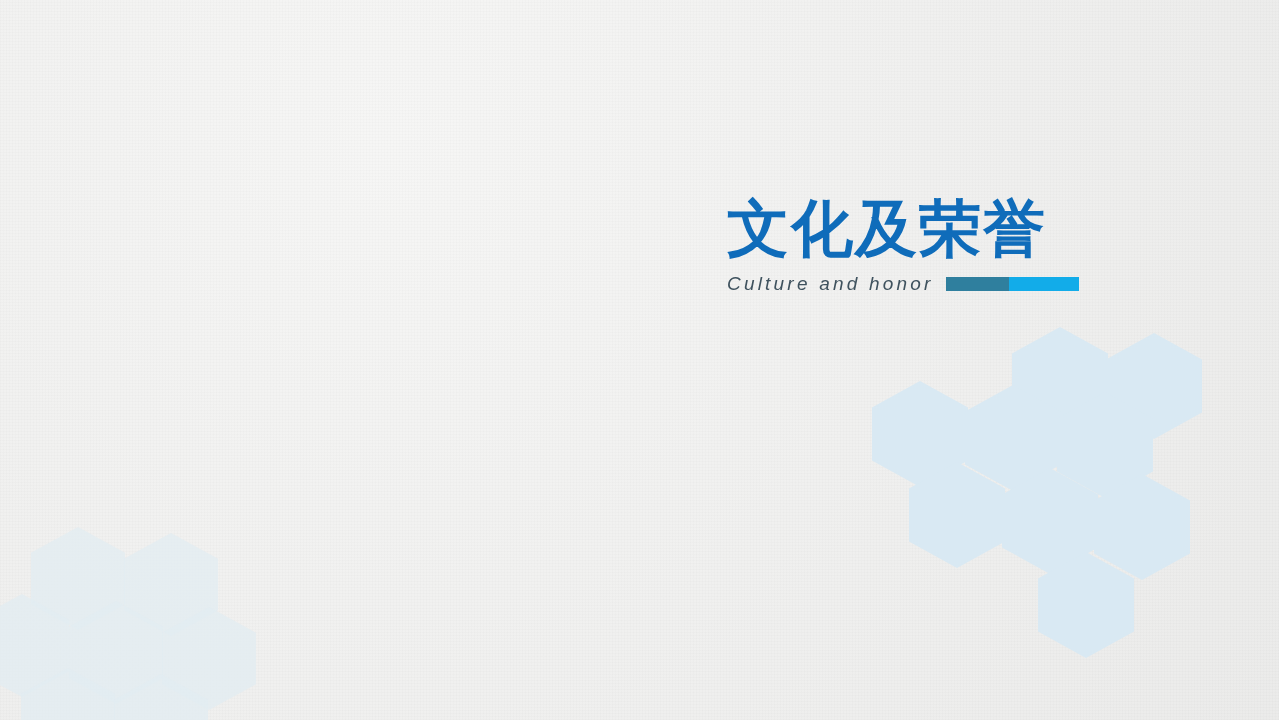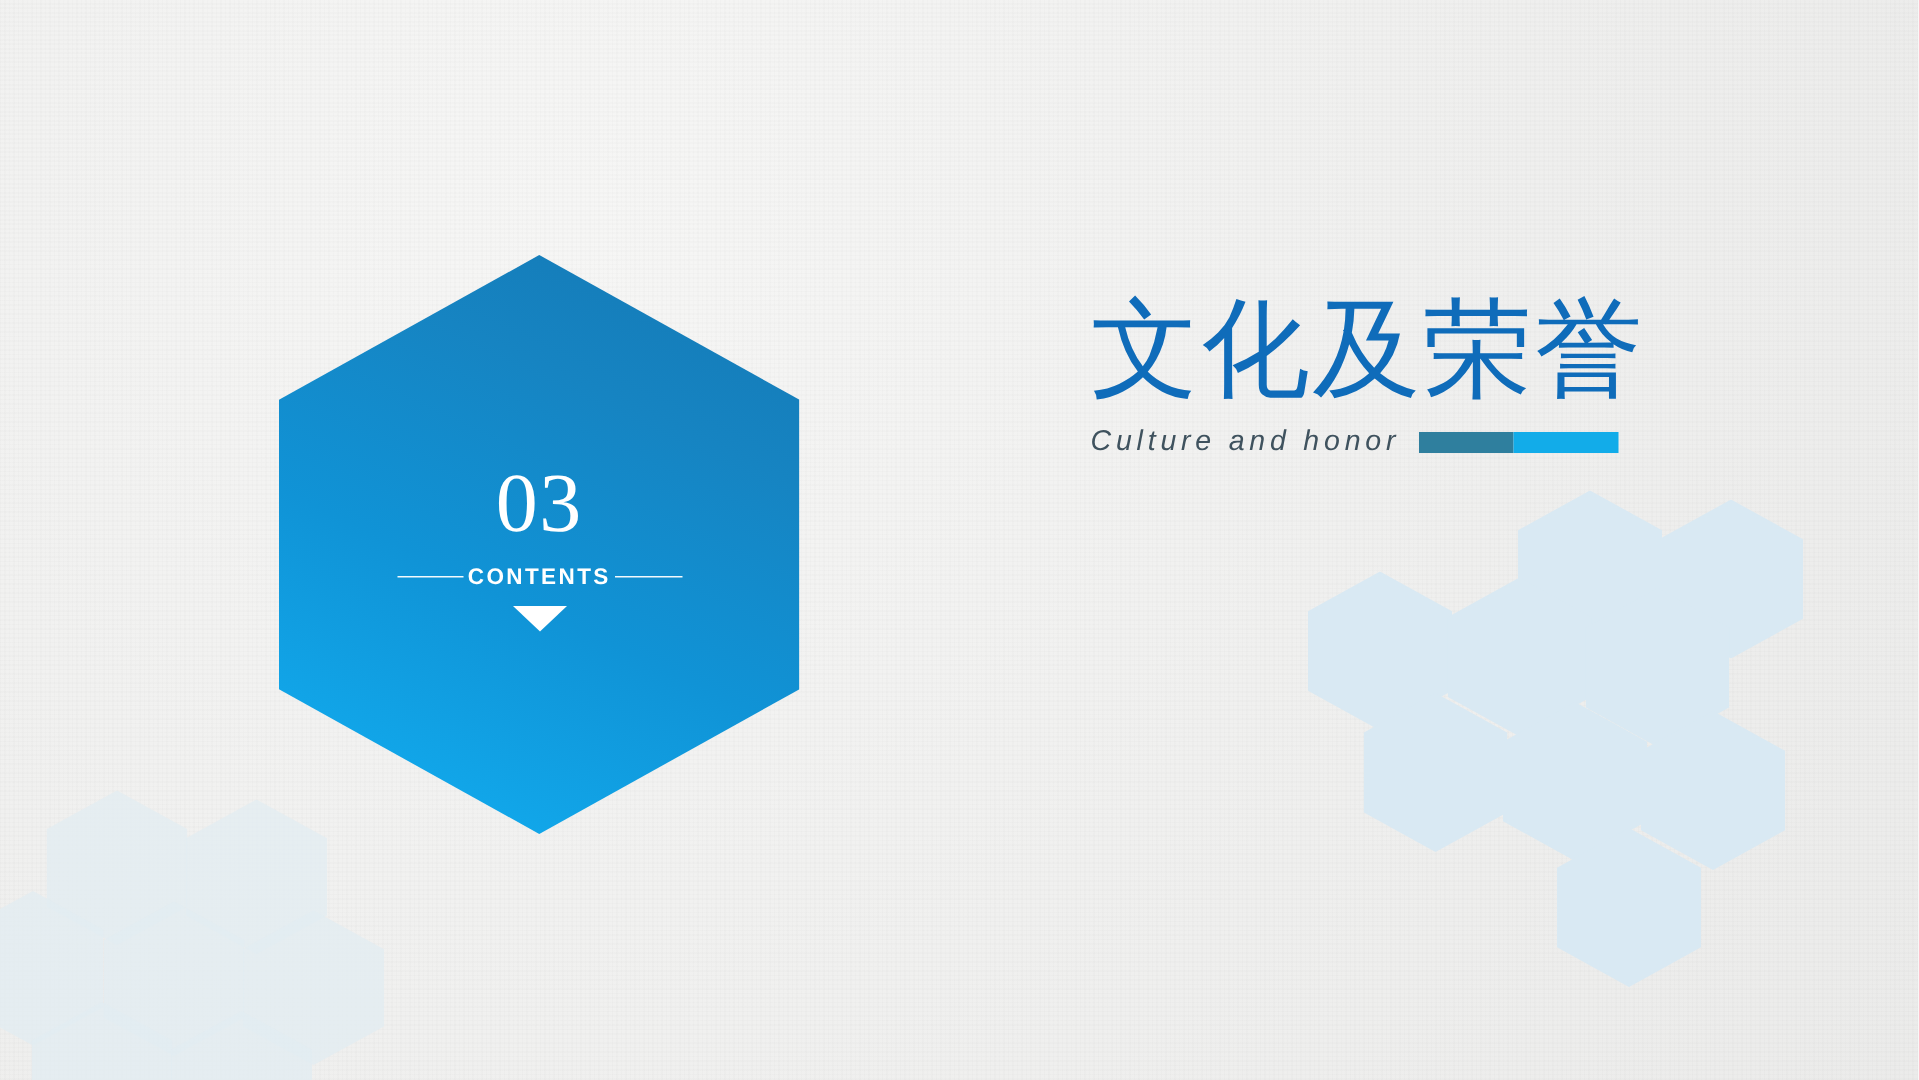--- a/index.html
+++ b/index.html
@@ -97,22 +97,22 @@
 
   
   #title-block {
     position: absolute;
     left: 727px;
     top: 196px;
     width: 420px;
   }
   #slide-title {
     font-family: "Liberation Sans", sans-serif;
-    font-size: 72px;
-    font-weight: normal;
+    font-size: 62px;
+    font-weight: bold;
     line-height: 1.05;
     color: #0f6cba;
     letter-spacing: 2px;
     white-space: nowrap;
   }
   #subtitle-row {
     margin-top: 14px;
     display: flex;
     align-items: center;
     height: 18px;
@@ -155,32 +155,20 @@
       <div class="hex-deco" style="left: 1106px; top: 333px; width: 96px; height: 106px;"></div>
       <div class="hex-deco" style="left: 872px; top: 381px; width: 96px; height: 106px;"></div>
       <div class="hex-deco" style="left: 965px; top: 385px; width: 96px; height: 106px;"></div>
       <div class="hex-deco" style="left: 1057px; top: 392px; width: 96px; height: 106px;"></div>
       <div class="hex-deco" style="left: 909px; top: 462px; width: 96px; height: 106px;"></div>
       <div class="hex-deco" style="left: 1002px; top: 468px; width: 96px; height: 106px;"></div>
       <div class="hex-deco" style="left: 1094px; top: 474px; width: 96px; height: 106px;"></div>
       <div class="hex-deco" style="left: 1038px; top: 552px; width: 96px; height: 106px;"></div>
     </div>
 
-  <div id="contents-hex">
-    <div class="hex-body"></div>
-    <div class="hex-inner">
-      <div id="hex-number">03</div>
-      <div id="hex-contents-row">
-        <span class="hex-rule"></span>
-        <span id="hex-contents-label">CONTENTS</span>
-        <span class="hex-rule"></span>
-      </div>
-      <div id="hex-arrow"></div>
-    </div>
-  </div>
 
   <div id="title-block">
     <div id="slide-title">文化及荣誉</div>
     <div id="subtitle-row">
       <div id="slide-subtitle">Culture and honor</div>
       <div id="accent-bar">
         <div id="accent-bar-left"></div>
         <div id="accent-bar-right"></div>
       </div>
     </div>

